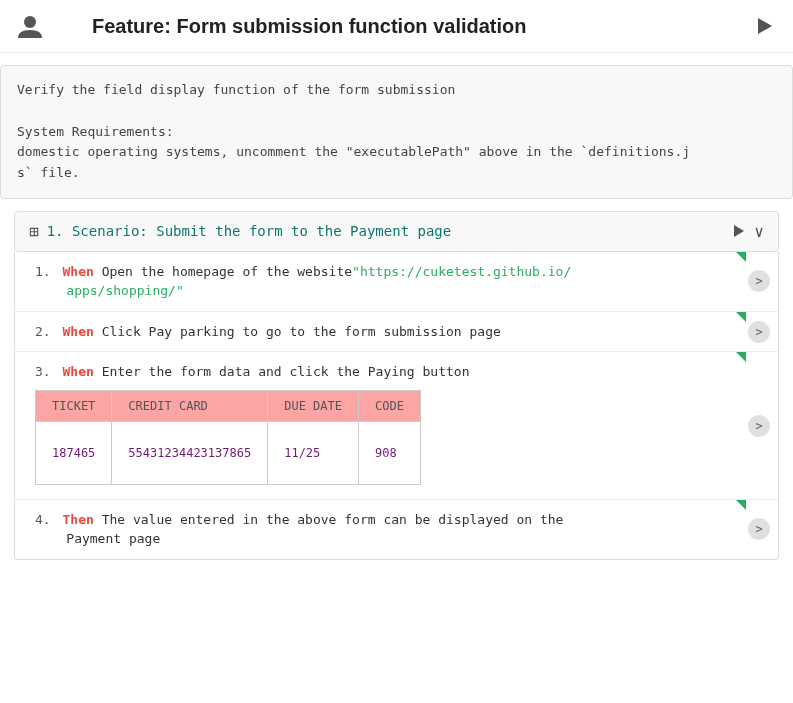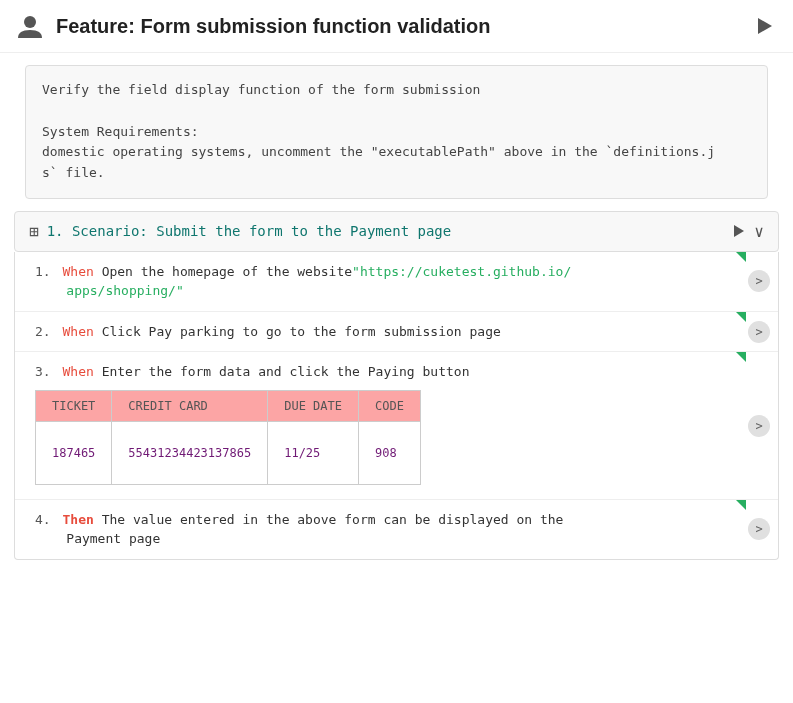--- a/index.html
+++ b/index.html
@@ -10,20 +10,21 @@
       width: 793px;
       min-height: 703px;
     }
 
     .header {
       display: flex;
       align-items: center;
       padding: 12px 16px;
       background: #fff;
       border-bottom: 1px solid #eee;
+      gap: 36px;
     }
     .header-icon {
       width: 28px;
       height: 28px;
       margin-right: 12px;
     }
     .header-title {
       flex: 1;
       font-size: 20px;
       font-weight: bold;
@@ -40,21 +41,21 @@
     }
     .play-triangle {
       width: 0;
       height: 0;
       border-top: 8px solid transparent;
       border-bottom: 8px solid transparent;
       border-left: 14px solid #555;
     }
 
     .description-box {
-      margin: 12px 25px;
+      margin: 12px 0;
       background: #f8f8f8;
       border: 1px solid #ddd;
       border-radius: 4px;
       padding: 14px 16px;
       font-size: 13px;
       line-height: 1.6;
       color: #444;
       font-family: monospace;
     }
 
@@ -116,21 +117,21 @@
       border-bottom: none;
     }
 
     .step-number {
       color: #555;
       margin-right: 4px;
     }
 
     .keyword-when {
       color: #e74c3c;
-      font-weight: normal;
+      font-weight: bold;
     }
     .keyword-then {
       color: #e74c3c;
       font-weight: bold;
     }
 
     .step-text {
       color: #333;
     }
 

